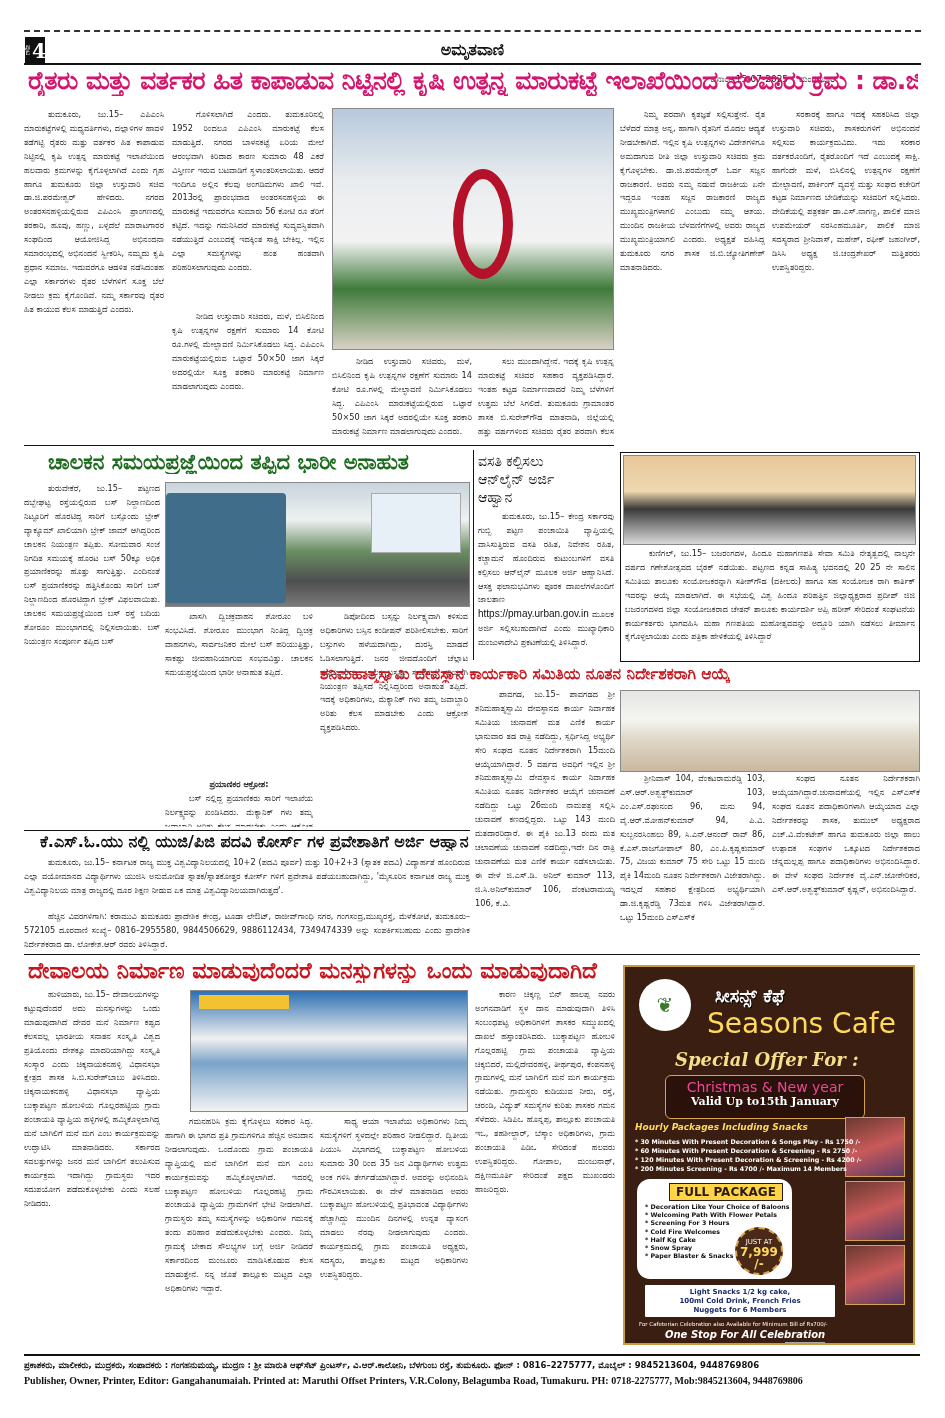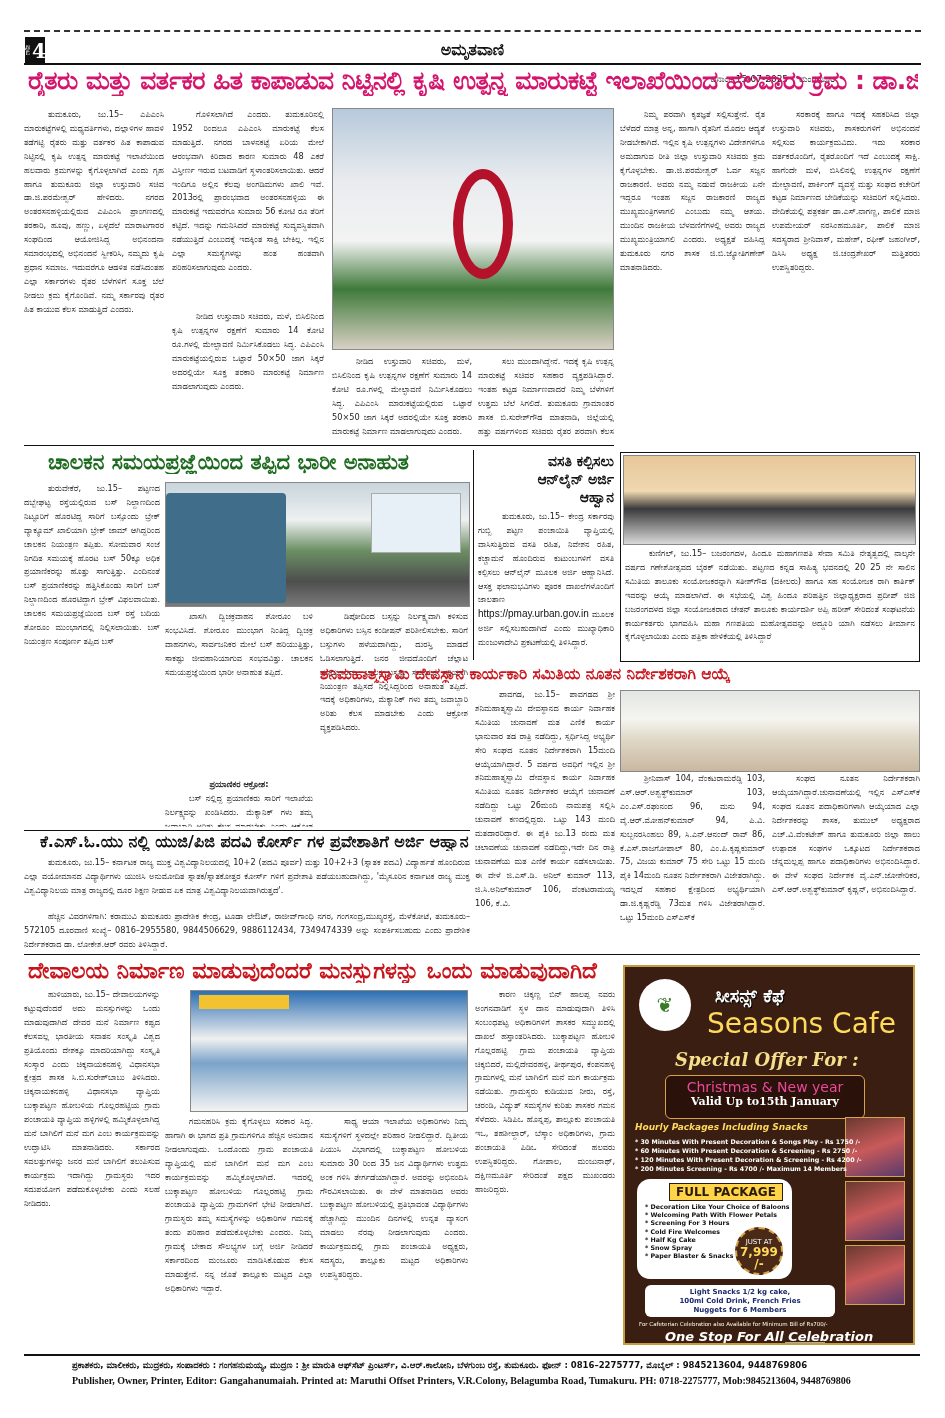--- a/index.html
+++ b/index.html
@@ -32,27 +32,27 @@
   .ad-xmas { left: 40px; top: 108px; width: 200px; height: 44px; border: 1.5px solid #d7a24a; border-radius: 6px; text-align:center; background:#2a120a; }
   .ad-xmas .l1 { font-size: 14px; color: #ec4899; margin-top: 3px; }
   .ad-xmas .l2 { font-size: 11px; color: #fff; font-family: "DejaVu Serif", serif; font-weight:bold; }
   .ad-hourly { left: 10px; top: 155px; font-size: 9px; color: #ffd95a; font-weight: bold; font-style: italic; }
   .ad-list { left: 10px; top: 170px; font-size: 6.3px; color: #fff; line-height: 9px; font-weight: bold; }
   .ad-full { left: 12px; top: 212px; width: 155px; height: 100px; background: #fff; border-radius: 13px; }
   .ad-full-title { left: 32px; top: 4px; background: #ffd447; color: #2a1a10; font-size: 12px; font-weight: bold; padding: 1px 6px; border: 1px solid #2a1a10; }
   .ad-full-list { left: 8px; top: 24px; font-size: 6.3px; line-height: 8.2px; color: #111; font-weight: bold; }
   .ad-price { left: 98px; top: 48px; width: 48px; height: 48px; border-radius: 50%; background: #4a2a16; border: 2px dashed #d7a24a; color:#fff; text-align:center; font-size:7px; padding-top:8px; line-height:10px; }
   .ad-price b { font-size: 12px; color:#ffd95a; }
-  .ad-snacks { left: 20px; top: 318px; width: 190px; height: 32px; background:#fff; border-radius: 6px; color:#1b2a6a; font-size: 7px; text-align:center; font-weight:bold; padding-top:3px; line-height:9px; }
+  .ad-snacks { left: 20px; top: 318px; width: 190px; height: 32px; background:#fff; border-radius: 1px; color:#1b2a6a; font-size: 7px; text-align:center; font-weight:bold; padding-top:3px; line-height:9px; }
   .ad-note { left: 14px; top: 354px; font-size: 5.5px; color: #ffe; }
-  .ad-onestop { left: 40px; top: 362px; font-size: 13px; color: #fff; font-style: italic; font-weight: bold; }
+  .ad-onestop { left: 40px; top: 362px; font-size: 10px; color: #fff; font-style: italic; font-weight: bold; }
   .ad-qr { left: 160px; top: 375px; width: 40px; height: 42px; background: #fff; border:1px solid #aaa; }
   .ad-pics { left: 220px; top: 84px; width: 60px; }
   .ad-pic { width: 60px; height: 60px; margin-bottom: 4px; border: 1.5px solid #d7a24a; background: linear-gradient(160deg,#6a3a30,#c85a5a 50%,#5a3a6a); }
-  .footer { left: 24px; right: 24px; top: 1358px; font-size: 8.5px; line-height: 15px; font-weight: bold; color:#111; white-space: nowrap; overflow:hidden;margin-left:48px; }
+  .footer { left: 24px; right: 24px; top: 1358px; font-size: 8.5px; line-height: 15px; font-weight: bold; color:#111; white-space: nowrap; overflow:hidden; }
   .footer .en { font-family: "Liberation Serif", serif; font-size: 10px; font-weight: bold; }
 </style>
 </head>
 <body>
 
 <div class="abs dash"></div>
 <div class="abs pageno">
   <span class="pg-small">ಪುಟ</span>
   <span class="pg-num">4</span>
 </div>
@@ -104,21 +104,21 @@
   </div>
 <div class="abs col" style="left:165px;top:778px;width:148px;height:14px;text-align:center;font-weight:bold;">ಪ್ರಯಾಣಿಕರ ಆಕ್ರೋಶ:</div>
 <div class="abs col" style="left:165px;top:792px;width:148px;height:35px;">
     <p>ಬಸ್ ನಲ್ಲಿದ್ದ ಪ್ರಯಾಣಿಕರು ಸಾರಿಗೆ ಇಲಾಖೆಯ ನಿರ್ಲಕ್ಷ್ಯವನ್ನು ಖಂಡಿಸಿದರು. ಮೆಕ್ಯಾನಿಕ್ ಗಳು ತಮ್ಮ ಜವಾಬ್ದಾರಿ ಅರಿತು ಕೆಲಸ ಮಾಡಬೇಕು ಎಂದು ಆಕ್ರೋಶ ವ್ಯಕ್ತಪಡಿಸಿದರು.</p>
   </div>
 <div class="abs col" style="left:320px;top:610px;width:148px;height:217px;">
     <p>ಡಿಪೋದಿಂದ ಬಸ್ಸನ್ನು ನಿರ್ಲಕ್ಷ್ಯವಾಗಿ ಕಳಿಸುವ ಅಧಿಕಾರಿಗಳು ಬಸ್ಸಿನ ಕಂಡೀಷನ್ ಪರಿಶೀಲಿಸಬೇಕು. ಸಾರಿಗೆ ಬಸ್ಸುಗಳು ಹಳೆಯದಾಗಿದ್ದು, ದುರಸ್ತಿ ಮಾಡದೆ ಓಡಿಸಲಾಗುತ್ತಿದೆ. ಜನರ ಜೀವದೊಂದಿಗೆ ಚೆಲ್ಲಾಟ ಮಾಡಬಾರದು. ಚಾಲಕ ಬಸ್ಸನ್ನು ಸಮಯಕ್ಕೆ ಸರಿಯಾಗಿ ನಿಯಂತ್ರಣ ತಪ್ಪಿಸದೆ ನಿಲ್ಲಿಸಿದ್ದರಿಂದ ಅನಾಹುತ ತಪ್ಪಿದೆ. ಇದಕ್ಕೆ ಅಧಿಕಾರಿಗಳು, ಮೆಕ್ಯಾನಿಕ್ ಗಳು ತಮ್ಮ ಜವಾಬ್ದಾರಿ ಅರಿತು ಕೆಲಸ ಮಾಡಬೇಕು ಎಂದು ಆಕ್ರೋಶ ವ್ಯಕ್ತಪಡಿಸಿದರು.</p>
   </div>
 
 <div class="abs rule-v" style="left:473px;top:450px;height:210px;"></div>
-<div class="abs" style="left:478px;top:452px;width:136px;text-align:right;font-weight:bold;font-size:14px;line-height:18px;">
+<div class="abs" style="left:478px;top:452px;width:136px;text-align:left;font-weight:normal;font-size:14px;line-height:18px;">
   <div>ವಸತಿ ಕಲ್ಪಿಸಲು</div>
   <div>ಆನ್‌ಲೈನ್ ಅರ್ಜಿ</div>
   <div>ಆಹ್ವಾನ</div>
 </div>
 <div class="abs col" style="left:478px;top:510px;width:136px;height:150px;">
   <p><span>ತುಮಕೂರು, ಜು.15– ಕೇಂದ್ರ ಸರ್ಕಾರವು ಗುಬ್ಬಿ ಪಟ್ಟಣ ಪಂಚಾಯಿತಿ ವ್ಯಾಪ್ತಿಯಲ್ಲಿ ವಾಸಿಸುತ್ತಿರುವ ವಸತಿ ರಹಿತ, ನಿವೇಶನ ರಹಿತ, ಕಚ್ಚಾಮನೆ ಹೊಂದಿರುವ ಕುಟುಂಬಗಳಿಗೆ ವಸತಿ ಕಲ್ಪಿಸಲು ಆನ್‌ಲೈನ್ ಮೂಲಕ ಅರ್ಜಿ ಆಹ್ವಾನಿಸಿದೆ. ಆಸಕ್ತ ಫಲಾನುಭವಿಗಳು ಪೂರಕ ದಾಖಲೆಗಳೊಂದಿಗೆ ಜಾಲತಾಣ</span> <a style="color:#111;font-family:'Liberation Sans',sans-serif;font-size:10px;text-decoration:none;">https://pmay.urban.gov.in</a> <span>ಮೂಲಕ ಅರ್ಜಿ ಸಲ್ಲಿಸಬಹುದಾಗಿದೆ ಎಂದು ಮುಖ್ಯಾಧಿಕಾರಿ ಮಂಜುಳಾದೇವಿ ಪ್ರಕಟಣೆಯಲ್ಲಿ ತಿಳಿಸಿದ್ದಾರೆ.</span></p>
 </div>
 
 <div class="abs box" style="left:620px;top:452px;width:300px;height:210px;">
   <div class="photo" style="position:absolute;left:2px;top:2px;width:293px;height:90px;background:linear-gradient(180deg,#e7c79a 0%,#f0d8b0 40%,#3a3a3a 60%,#d9d9d9 100%);"></div>

